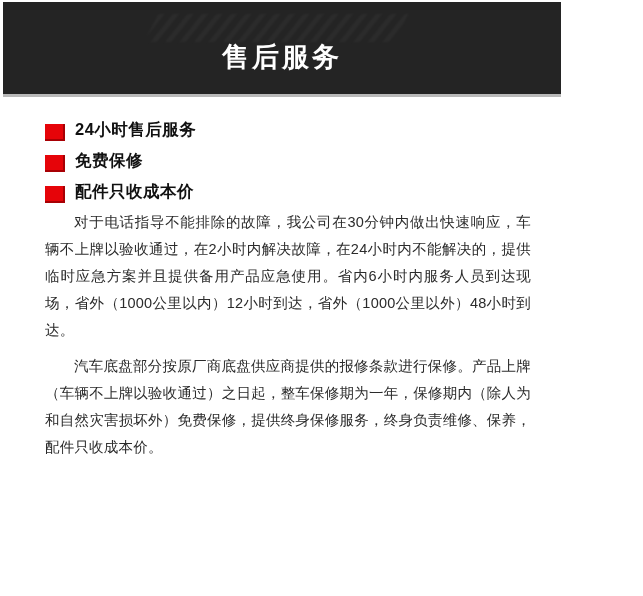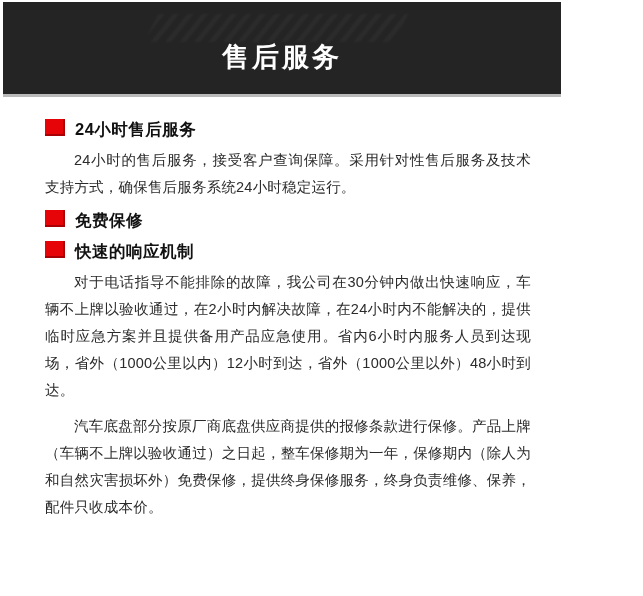--- a/index.html
+++ b/index.html
@@ -50,21 +50,21 @@
     letter-spacing: 3px;
     line-height: 1;
   }
   
   .content {
     padding: 22px 33px 0 45px;
   }
   .section { margin-bottom: 9px; }
   .section-header {
     display: flex;
-    align-items: flex-start;
+    align-items: flex-end;
     margin-bottom: 6px;
   }
   .bullet {
     flex: 0 0 auto;
     width: 20px;
     height: 17px;
     margin-right: 10px;
     background: var(--accent, #e60409);
     border-right: 2px solid #a80004;
     border-bottom: 2px solid #a80004;
@@ -94,36 +94,33 @@
     <div class="watermark"></div>
     <div class="title">售后服务</div>
   </div>
 
   <div class="content">
     <div class="section">
       <div class="section-header">
         <span class="bullet"></span>
         <span class="section-heading">24小时售后服务</span>
       </div>
-      <div class="section-body">
-          <p>24小时的售后服务，接受客户查询保障。采用针对性售后服务及技术支持方式，确保售后服务系统24小时稳定运行。</p>
-        </div>
     </div>
 
     <div class="section">
       <div class="section-header">
         <span class="bullet"></span>
         <span class="section-heading">免费保修</span>
       </div>
     </div>
 
     <div class="section">
       <div class="section-header">
         <span class="bullet"></span>
-        <span class="section-heading">快速的响应机制</span>
+        <span class="section-heading">配件只收成本价</span>
       </div>
       <div class="section-body">
           <p>对于电话指导不能排除的故障，我公司在30分钟内做出快速响应，车辆不上牌以验收通过，在2小时内解决故障，在24小时内不能解决的，提供临时应急方案并且提供备用产品应急使用。省内6小时内服务人员到达现场，省外（1000公里以内）12小时到达，省外（1000公里以外）48小时到达。</p>
         </div>
     </div>
 
     <div class="section">
       <div class="section-body">
           <p>汽车底盘部分按原厂商底盘供应商提供的报修条款进行保修。产品上牌（车辆不上牌以验收通过）之日起，整车保修期为一年，保修期内（除人为和自然灾害损坏外）免费保修，提供终身保修服务，终身负责维修、保养，配件只收成本价。</p>
         </div>

